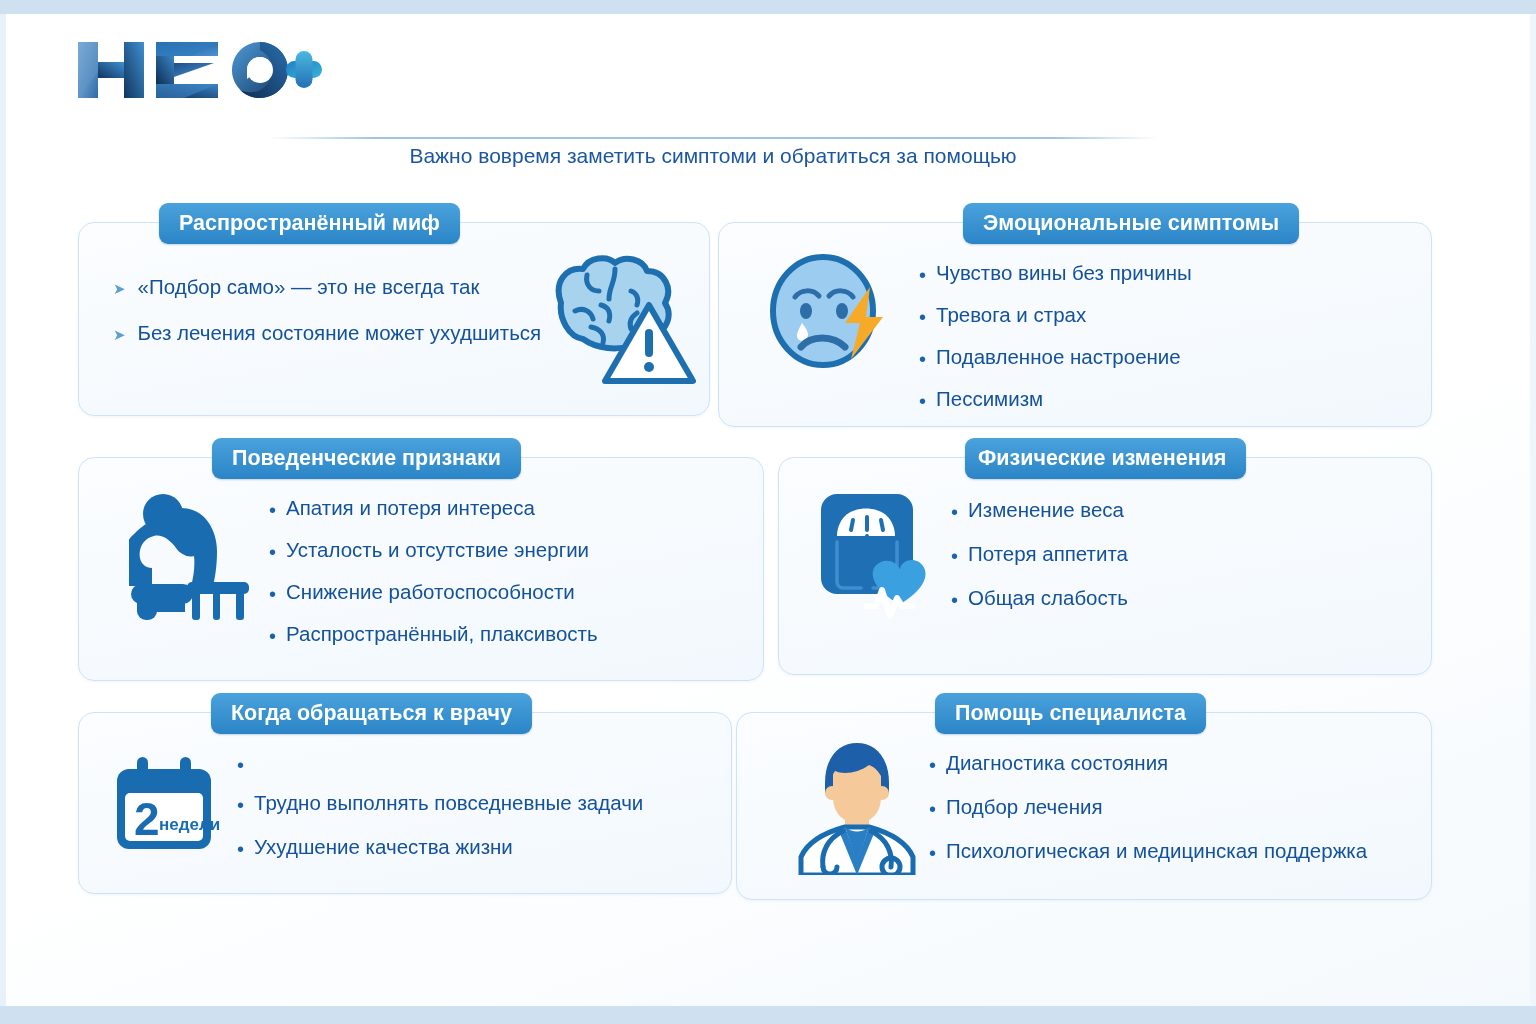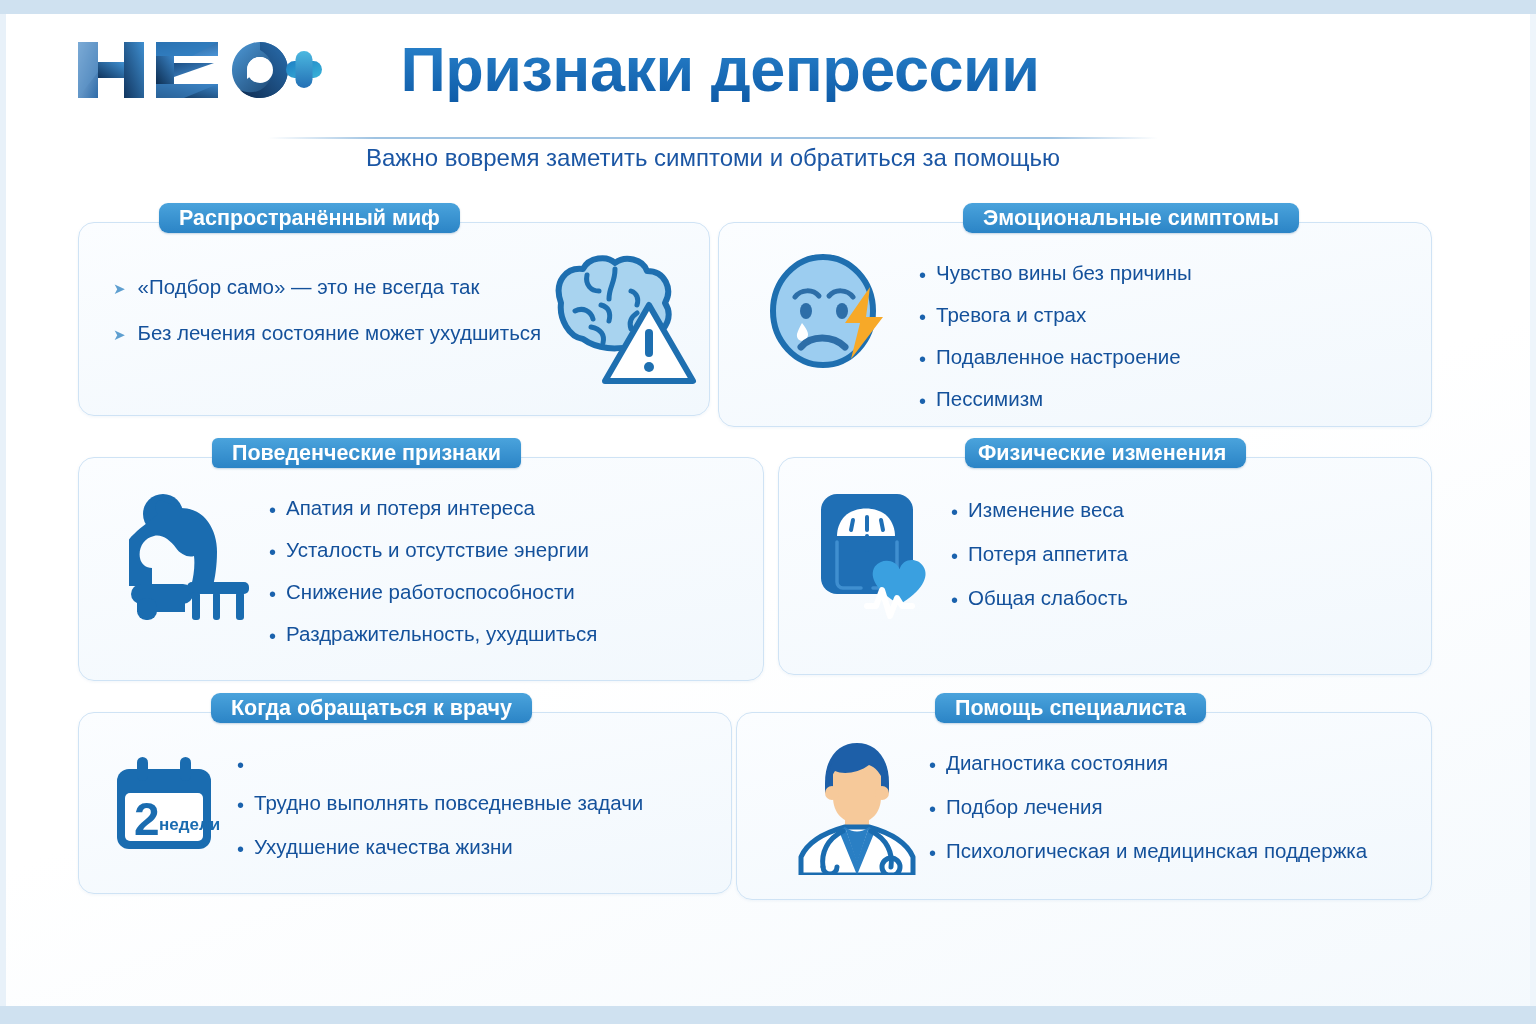--- a/index.html
+++ b/index.html
@@ -52,35 +52,35 @@
     line-height:1.05;
     white-space:nowrap;
   }
   .title-rule{
     position:absolute;left:268px;top:123px;width:890px;height:2px;
     background:linear-gradient(90deg,rgba(160,196,226,0) 0%,#9fc3e2 12%,#9fc3e2 88%,rgba(160,196,226,0) 100%);
   }
   .subtitle{
     position:absolute;left:268px;top:130px;width:890px;
     text-align:center;
-    font-size:24px;color:#1b56a4;font-weight:500;
+    font-size:21px;color:#1b56a4;font-weight:500;
     white-space:nowrap;
   }
 
   
   .card{
     position:absolute;
     background:linear-gradient(170deg,#fbfdff 0%,#f2f8fd 100%);
     border:1.5px solid #cfe3f5;
     border-radius:16px;
     box-shadow:0 1px 3px rgba(80,130,175,.08);
   }
   .badge{
     position:absolute;top:-20px;
-    height:30px;
+    height:41px;
     display:flex;align-items:center;
     padding:0 20px;
     border-radius:9px;
     background:linear-gradient(180deg,#4aa3dc 0%,#2b84c6 100%);
     color:#ffffff;
     font-size:21.5px;font-weight:bold;
     white-space:nowrap;
     box-shadow:0 1px 2px rgba(30,90,140,.25);
   }
   .bullets{
@@ -182,21 +182,20 @@
         <path d="M188 10 a28 28 0 1 1 -0.1 0 Z" fill="url(#gO1)"></path>
         <path d="M188 10 a28 28 0 0 1 0 56 a28 28 0 0 1 -20 -8 a22 22 0 0 0 20 -40 Z" fill="url(#gO2)"></path>
         <circle cx="188" cy="38" r="13" fill="#ffffff"></circle>
         <path d="M175 38 a13 13 0 0 1 13 -13 a13 13 0 0 1 9 4 l-22 18 Z" fill="#ffffff"></path>
 
         <rect x="214" y="29" width="36" height="17" rx="8.5" fill="url(#gP1)"></rect>
         <rect x="223.5" y="19" width="17" height="37" rx="8.5" fill="url(#gP2)"></rect>
       </svg>
     </div>
 
-    <div class="title">Признаки депрессии</div>
     <div class="title-rule"></div>
     <div class="subtitle">Важно вовремя заметить симптоми и обратиться за помощью</div>
   </div>
 
   <div class="card" id="card-myth">
     <div class="badge" style="left:80px;">Распространённый миф</div>
 
     <div class="bullets" style="left:34px;top:52px;gap:22px;">
       <div class="bullet">
         <span class="arrow">➤</span>
@@ -262,21 +261,21 @@
         <span>Подавленное настроение</span>
       </div>
       <div class="bullet">
         <span class="dot">•</span>
         <span>Пессимизм</span>
       </div>
     </div>
   </div>
 
   <div class="card" id="card-behavior">
-    <div class="badge" style="left:133px;border-radius:6px;">Поведенческие признаки</div>
+    <div class="badge" style="left:133px;">Поведенческие признаки</div>
 
     <div class="icon-wrap" style="left:50px;top:28px;">
       <svg width="130" height="135" viewBox="0 0 130 135" aria-hidden="true">
         <g fill="#1a6cb0">
           <circle cx="34" cy="28" r="20"></circle>
           <path d="M52 22 c24 0 36 22 36 44 c0 14 -2 26 -4 34 l-22 0 c3 -10 4 -22 3 -30
                    c-6 2 -14 -2 -18 -8 c-6 -8 -14 -14 -22 -12 c-10 2 -16 12 -14 22
                    c1 6 6 10 12 10 l0 18 l-24 0 c-10 -16 -8 -40 6 -52 c8 -8 18 -14 24 -20
                    c-4 -4 -4 -12 2 -14 Z"></path>
           <path d="M8 104 c18 0 36 0 48 0 l0 22 l-48 0 Z"></path>
@@ -300,21 +299,21 @@
       <div class="bullet">
         <span class="dot">•</span>
         <span>Усталость и отсутствие энергии</span>
       </div>
       <div class="bullet">
         <span class="dot">•</span>
         <span>Снижение работоспособности</span>
       </div>
       <div class="bullet">
         <span class="dot">•</span>
-        <span>Раздражительность, ухудшиться</span>
+        <span>Распространённый, плаксивость</span>
       </div>
     </div>
   </div>
 
   <div class="card" id="card-physical">
     <div class="badge" style="left:186px;padding-left:13px;">Физические изменения</div>
 
     <div class="icon-wrap" style="left:36px;top:30px;">
       <svg width="130" height="132" viewBox="0 0 130 132" aria-hidden="true">
         <rect x="6" y="6" width="92" height="100" rx="16" fill="#1f6fb5"></rect>

